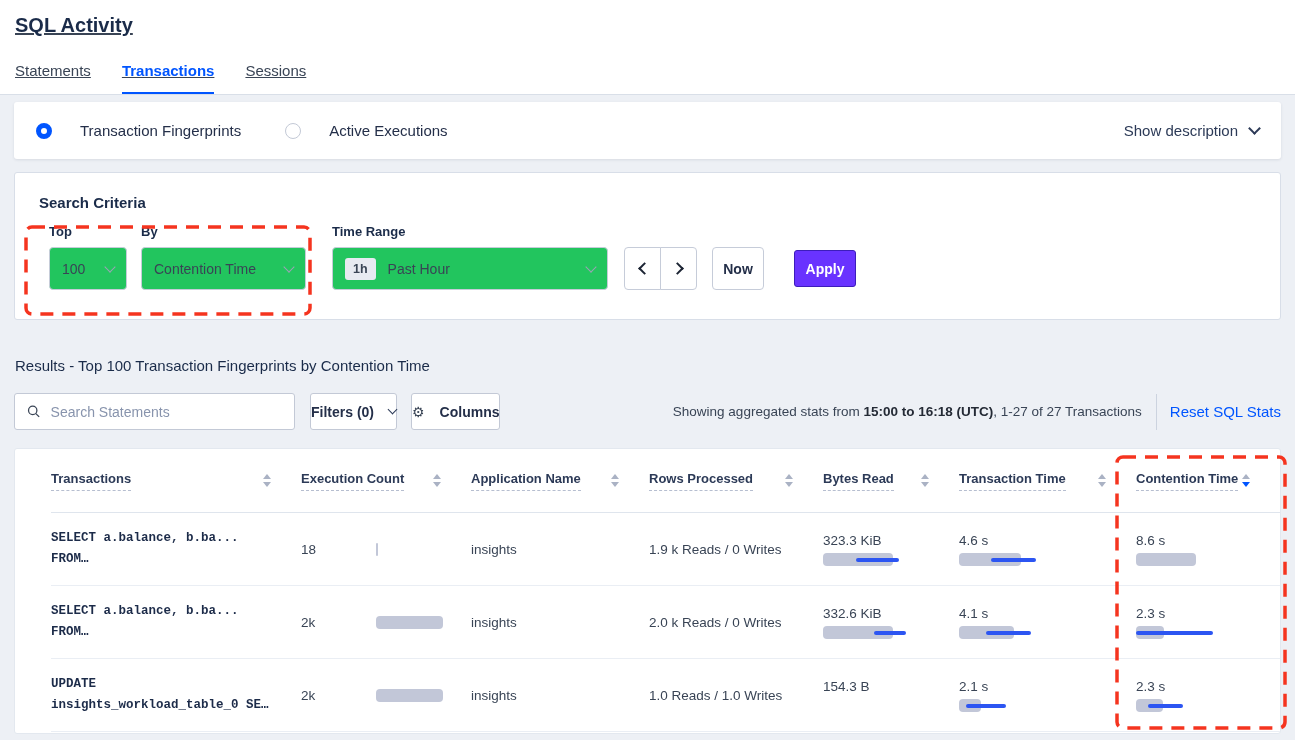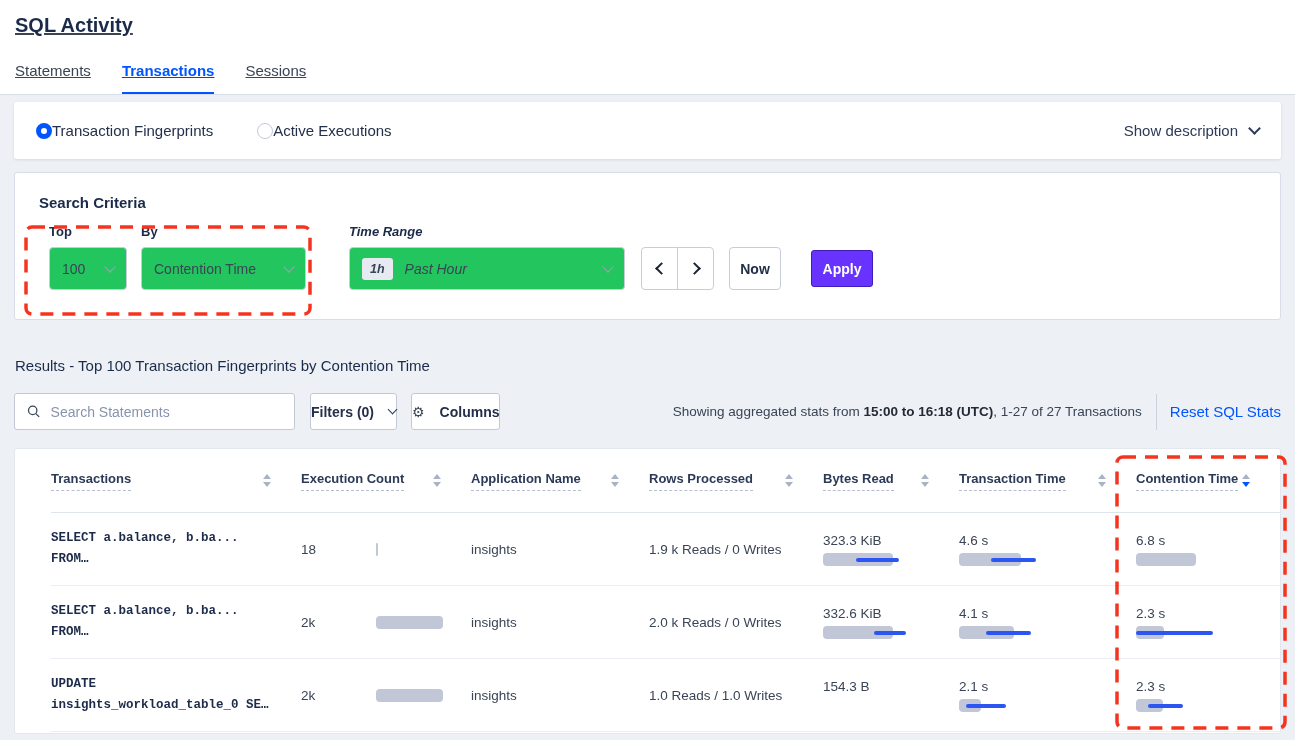--- a/index.html
+++ b/index.html
@@ -11,40 +11,40 @@
   .page-title { font-size:20px; font-weight:700; color:#1a2b49; }
   .tabs { display:flex; gap:31px; margin-top:25px; }
   .tab { font-size:15px; color:#394455; padding-bottom:13px; cursor:pointer; border-bottom:2.5px solid transparent; }
   .tab.active { color:var(--accent); font-weight:600; border-bottom-color:var(--accent); }
 
   .content { padding:0 14px; }
 
   
   .radio-card { margin-top:7px; background:#fff; border-radius:3px; height:57px;
     box-shadow:0 1px 3px rgba(23,33,62,.10); display:flex; align-items:center; padding:0 22px; }
-  .radio-opt { display:flex; align-items:center; gap:0; font-size:15px; color:#242f49; cursor:pointer; }
+  .radio-opt { display:flex; align-items:center; gap:28px; font-size:15px; color:#242f49; cursor:pointer; }
   .radio-opt + .radio-opt { margin-left:44px; }
   .radio-dot { width:16px; height:16px; border-radius:50%; background:#fff; border:1px solid #c3c9d6; flex:0 0 auto; }
   .radio-dot.sel { border:5px solid var(--accent); }
   .show-desc { margin-left:auto; display:flex; align-items:center; gap:12px; font-size:15px; color:#2c3a57; cursor:pointer; }
   .chev { width:8px; height:8px; border-right:1.6px solid #9aa3b5; border-bottom:1.6px solid #9aa3b5; transform:rotate(45deg); margin-top:-4px; }
   .chev.dark { border-color:#2c3a57; width:9px; height:9px; border-width:2px; }
 
   
   .search-card { margin-top:13px; background:#fff; border:1px solid #d8dee8; border-radius:3px; height:148px; padding:21px 24px; }
   .sc-title { font-size:15px; font-weight:700; color:#1a2b49; }
   .sc-row { display:flex; margin-top:13px; align-items:flex-end; }
   .field { display:flex; flex-direction:column; }
   .field-label { font-size:13px; font-weight:700; color:#1a2b49; margin-bottom:8px; }
   .select { height:43px; border:1px solid #c6ccd9; border-radius:4px; background:#22c55e; display:flex; align-items:center;
     padding:0 12px; font-size:14px; color:#394455; cursor:pointer; }
   .select .chev { margin-left:auto; }
   .f-top { margin-left:10px; } .f-top .select { width:78px; }
   .f-by { margin-left:14px; } .f-by .select { width:165px; }
-  .f-time { margin-left:43px;font-style:italic; } .f-time .select { width:276px; }
+  .f-time { margin-left:26px; } .f-time .select { width:276px; }
   .badge-1h { background:#e7eaf1; color:#394455; font-weight:700; font-size:12.5px; padding:4px 8px; border-radius:3px; margin-right:12px; }
   .pn-group { display:flex; margin-left:16px; }
   .pn-btn { width:37px; height:43px; background:#fff; border:1px solid #c6ccd9; display:flex; align-items:center; justify-content:center; cursor:pointer; }
   .pn-btn:first-child { border-radius:4px 0 0 4px; }
   .pn-btn:last-child { border-radius:0 4px 4px 0; margin-left:-1px; }
   .pn-chev { width:9px; height:9px; border-right:2.4px solid #1c2433; border-bottom:2.4px solid #1c2433; }
   .pn-chev.left { transform:rotate(135deg); margin-left:3px; }
   .pn-chev.right { transform:rotate(-45deg); margin-right:3px; }
   .now-btn { margin-left:15px; width:52px; height:43px; background:#fff; border:1px solid #c6ccd9; border-radius:4px;
     font-size:14px; font-weight:600; color:#242f49; display:flex; align-items:center; justify-content:center; cursor:pointer; }
@@ -258,21 +258,21 @@
             </div>
           </div>
           <div class="cell-num">
             <div class="val">4.6 s</div>
             <div class="bar-wrap">
               <div class="bar" style="width: 62px;"></div>
               <div class="sline" style="left: 32px; width: 45px;"></div>
             </div>
           </div>
           <div class="cell-num">
-            <div class="val">6.8 s</div>
+            <div class="val">8.6 s</div>
             <div class="bar-wrap">
               <div class="bar" style="width: 60px;"></div>
             </div>
           </div>
         </div>
         <div class="tgrid trow">
           <div class="cell-stmt">
             <div>SELECT a.balance, b.ba...</div>
             <div>FROM…</div>
           </div>

